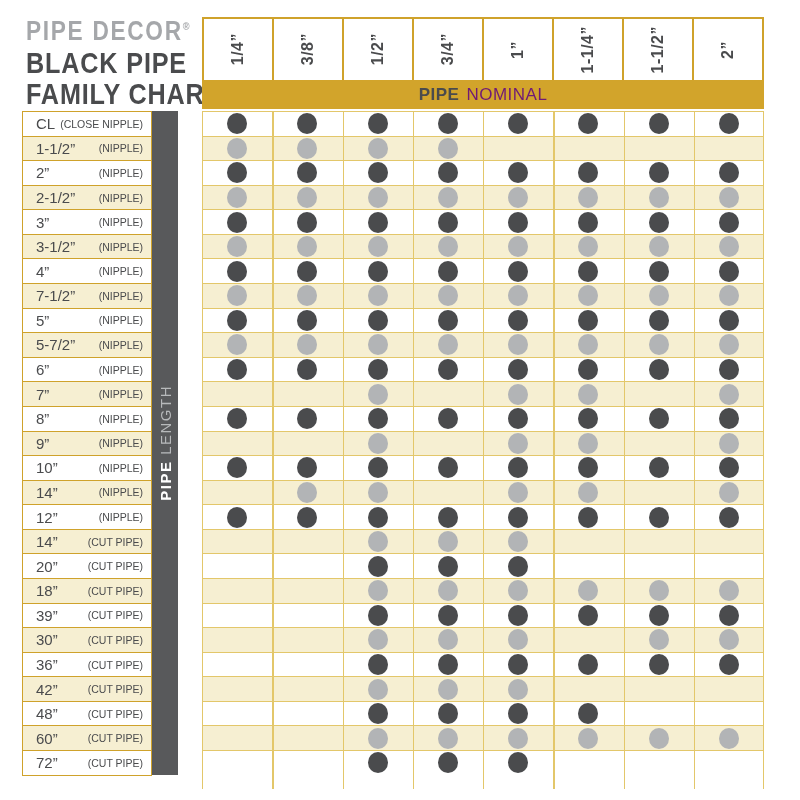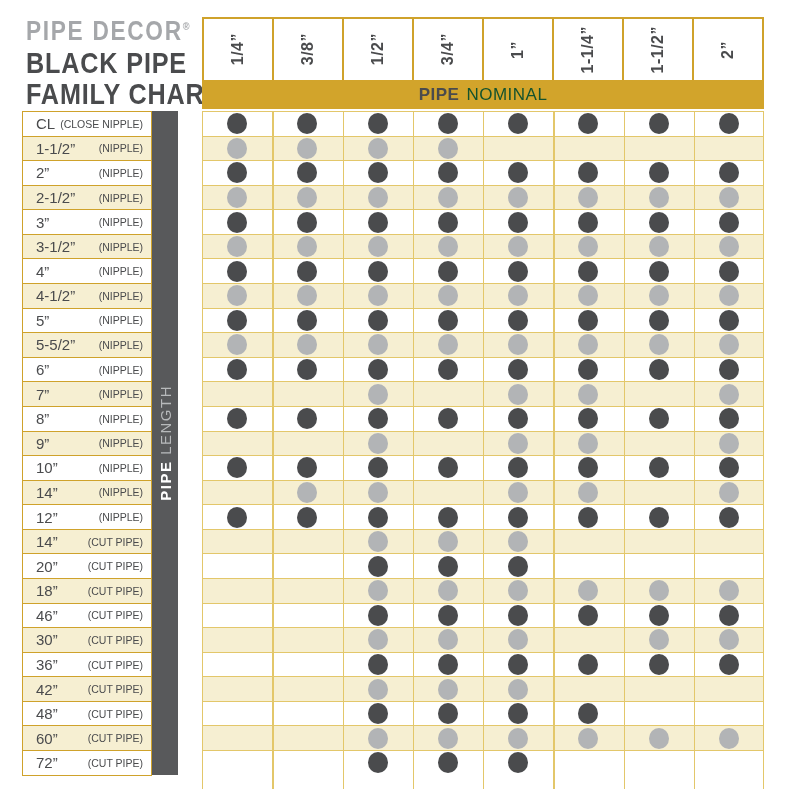--- a/index.html
+++ b/index.html
@@ -18,21 +18,21 @@
   .hcell{flex:1;border-left:2px solid #CFA22B;background:#fff;display:flex;
          align-items:center;justify-content:center;box-sizing:border-box;}
   .hcell:last-child{border-right:2px solid #CFA22B;}
   .hlabel{writing-mode:vertical-rl;transform:rotate(180deg);font-weight:700;font-size:16px;
           color:#4A4B4D;letter-spacing:0.5px;}
 
   
   .banner{position:absolute;left:202px;top:80px;width:562px;height:29px;background:#D2A42B;
           display:flex;align-items:center;justify-content:center;gap:7px;font-size:17px;letter-spacing:0.5px;}
   .banner .b{font-weight:700;color:#4A4B4D;}
-  .banner .r{font-weight:400;color:#14532d;}
+  .banner .r{font-weight:400;color:#701a75;}
 
   
   .labels{position:absolute;left:22px;top:111px;width:130px;border-bottom:1.5px solid #CFA22B;}
   .lrow{height:24.59px;box-sizing:border-box;border:1.5px solid #CFA22B;border-bottom:none;
         background:#fff;display:flex;align-items:center;justify-content:space-between;
         padding:0 8px 0 13px;}
   .lrow.alt{background:#F6EFD2;}
   .lsize{font-weight:400;font-size:15px;color:#4A4B4D;white-space:nowrap;}
   .ltype{font-size:10.5px;color:#4A4B4D;white-space:nowrap;}
 
@@ -121,29 +121,29 @@
       </div>
       <div class="lrow alt">
         <span class="lsize">3-1/2”</span>
         <span class="ltype">(NIPPLE)</span>
       </div>
       <div class="lrow">
         <span class="lsize">4”</span>
         <span class="ltype">(NIPPLE)</span>
       </div>
       <div class="lrow alt">
-        <span class="lsize">4-1/2”</span>
+        <span class="lsize">7-1/2”</span>
         <span class="ltype">(NIPPLE)</span>
       </div>
       <div class="lrow">
         <span class="lsize">5”</span>
         <span class="ltype">(NIPPLE)</span>
       </div>
       <div class="lrow alt">
-        <span class="lsize">5-5/2”</span>
+        <span class="lsize">5-7/2”</span>
         <span class="ltype">(NIPPLE)</span>
       </div>
       <div class="lrow">
         <span class="lsize">6”</span>
         <span class="ltype">(NIPPLE)</span>
       </div>
       <div class="lrow alt">
         <span class="lsize">7”</span>
         <span class="ltype">(NIPPLE)</span>
       </div>
@@ -173,21 +173,21 @@
       </div>
       <div class="lrow">
         <span class="lsize">20”</span>
         <span class="ltype">(CUT PIPE)</span>
       </div>
       <div class="lrow alt">
         <span class="lsize">18”</span>
         <span class="ltype">(CUT PIPE)</span>
       </div>
       <div class="lrow">
-        <span class="lsize">46”</span>
+        <span class="lsize">39”</span>
         <span class="ltype">(CUT PIPE)</span>
       </div>
       <div class="lrow alt">
         <span class="lsize">30”</span>
         <span class="ltype">(CUT PIPE)</span>
       </div>
       <div class="lrow">
         <span class="lsize">36”</span>
         <span class="ltype">(CUT PIPE)</span>
       </div>

